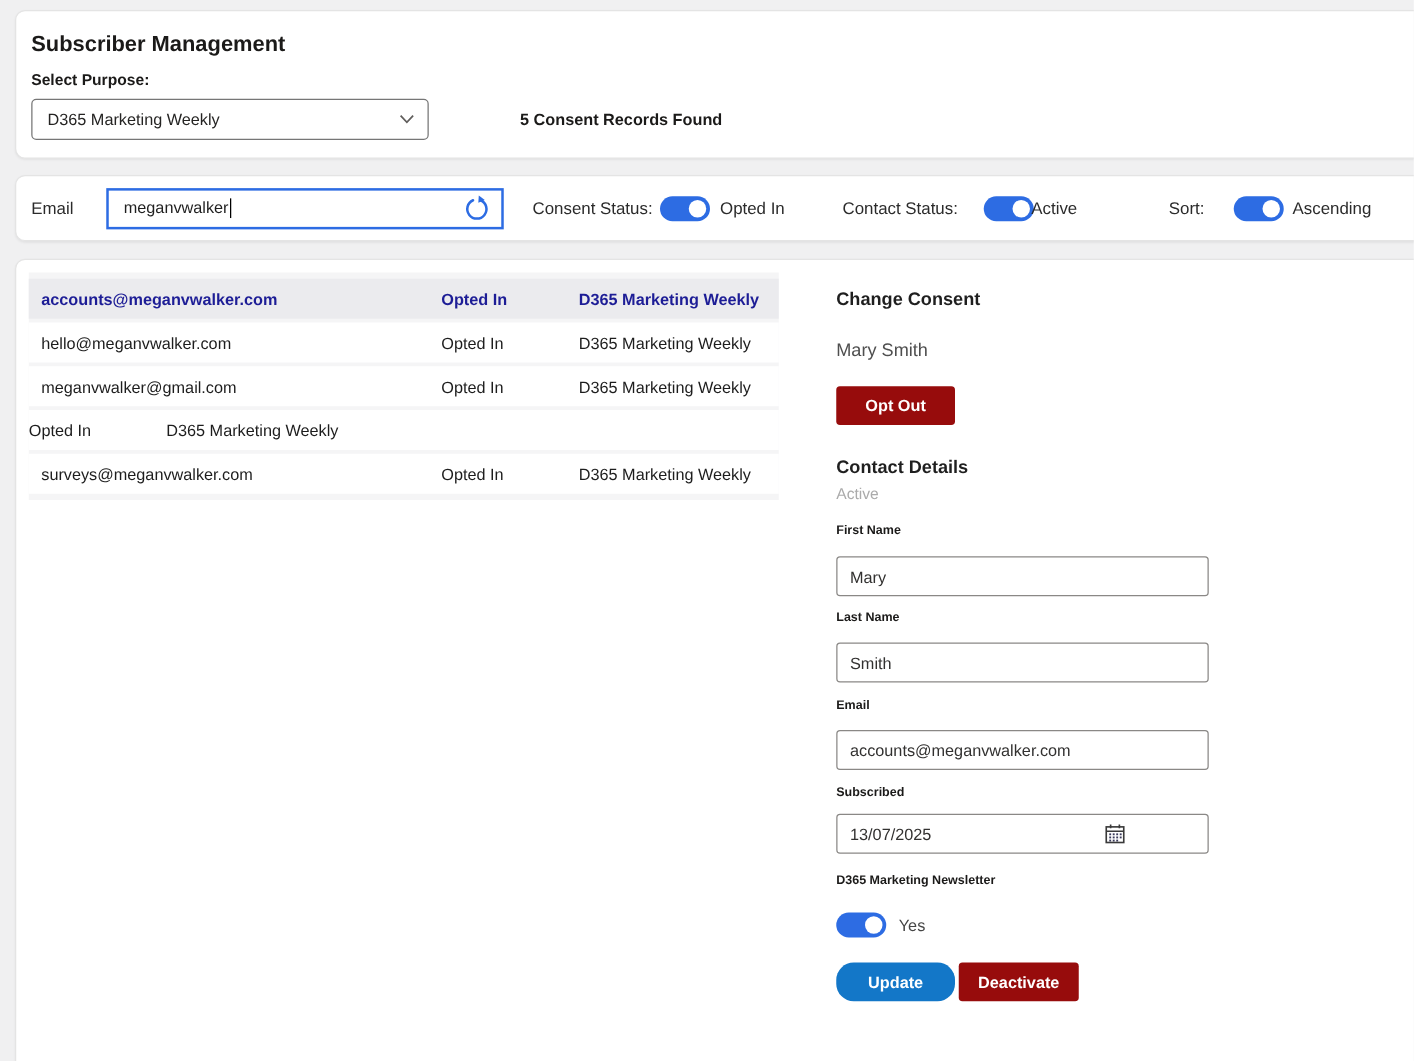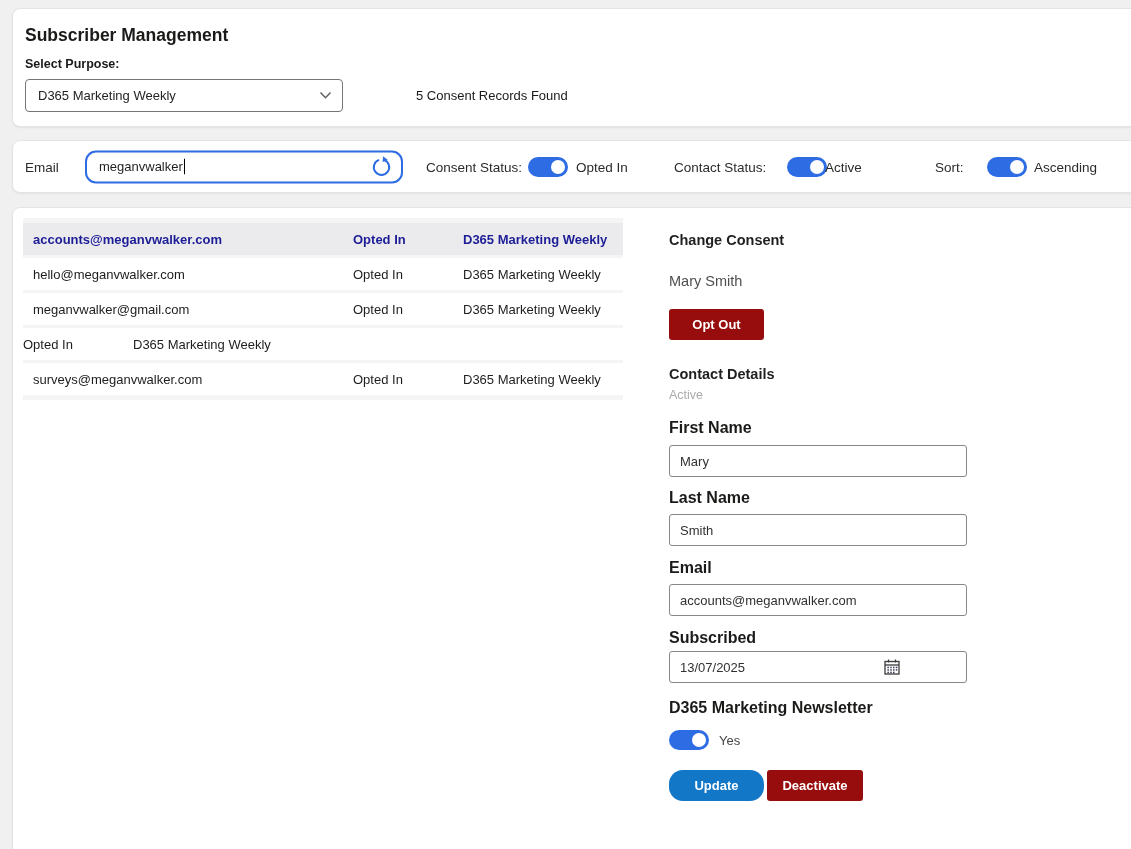--- a/index.html
+++ b/index.html
@@ -19,29 +19,29 @@
   #header-card { top:8px; height:119px; padding:16px 0 0 12px; }
   .page-title { font-size:17.5px; font-weight:700; color:#1b1a19; }
   .purpose-label { font-size:12.5px; font-weight:700; margin-top:11px; }
   .purpose-row { display:flex; align-items:center; margin-top:8px; }
   .dropdown {
     width:318px; height:33px; border:1px solid #767676; border-radius:4px;
     display:flex; align-items:center; padding:0 10px 0 12px;
     font-size:13px; color:#252423; background:#fff; cursor:pointer;
   }
   .dropdown .dd-text { flex:1; }
-  .records-count { font-size:13px; font-weight:400; margin-left:73px; }
+  .records-count { font-size:13px; font-weight:700; margin-left:73px; }
   
   #filter-card { top:140px; height:53px; }
   #filter-card .abs { position:absolute; top:50%; transform:translateY(-50%); }
   .filter-label { font-size:13.5px; color:#2b2b2b; white-space:nowrap; }
   .toggle-value { font-size:13.5px; color:#2b2b2b; white-space:nowrap; }
   .search-field {
     left:72px; width:318px; height:33px;
-    border:2px solid var(--accent-blue,#2d6ce3); border-radius:11px;
+    border:2px solid var(--accent-blue,#2d6ce3); border-radius:0;
     display:flex; align-items:center; padding:0 8px 0 12px;
     font-size:13px; color:#1f1f1f; background:#fff;
   }
   .search-text { flex:1; white-space:nowrap; overflow:hidden; }
   .caret { display:inline-block; width:1px; height:16px; background:#000; vertical-align:middle; margin-left:1px; }
   .toggle {
     width:40px; height:20px; border-radius:10px;
     background:var(--accent-blue,#2d6ce3); position:relative; cursor:pointer;
   }
   .toggle::after {
@@ -61,21 +61,21 @@
   .t-row.selected { background:#ebebee; color:var(--navy,#1d1d96); font-weight:700; }
   .cell-email { flex:1; padding-left:10px; }
   .cell-status { width:110px; }
   .cell-purpose { width:160px; }
   
   .right-panel { position:absolute; left:656px; top:0; width:320px; height:660px; }
   .right-panel .p-abs { position:absolute; left:0; }
   .section-heading { font-size:14.5px; font-weight:700; color:#1f1f1f; }
   .contact-name { font-size:14.5px; color:#4f4f4f; }
   .status-text { font-size:12.5px; color:#ababab; }
-  .field-label { font-size:16px; font-weight:700; color:#1b1a19; }
+  .field-label { font-size:10px; font-weight:700; color:#1b1a19; }
   .btn {
     border:none; border-radius:3px; color:#fff; font-weight:700;
     font-size:13px; height:31px; cursor:pointer;
     font-family:"Liberation Sans", sans-serif;
   }
   .btn-red { background:var(--dark-red,#970c0c); }
   .btn-blue { background:var(--action-blue,#1377c8);border-radius:14px; }
   .text-input {
     width:298px; height:32px; border:1px solid #8a8886; border-radius:3px;
     padding:0 10px; font-size:13px; color:#323130;

